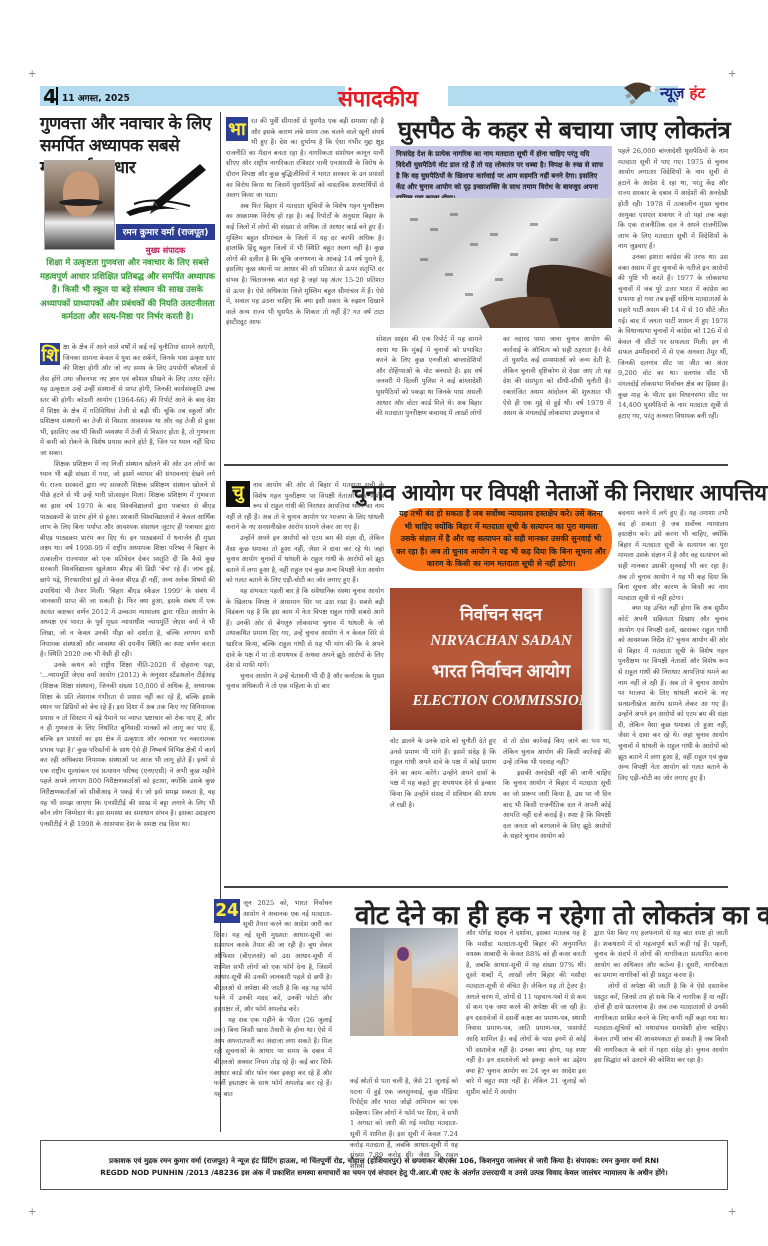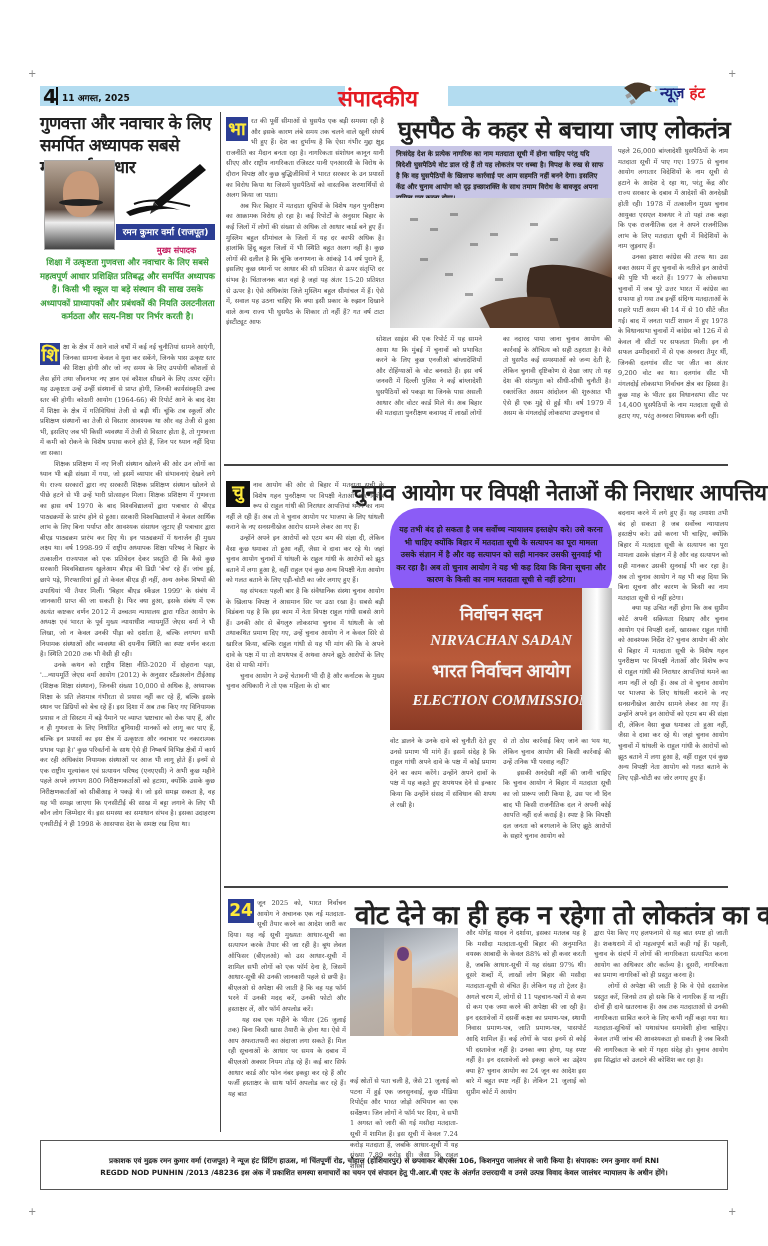--- a/index.html
+++ b/index.html
@@ -17,30 +17,30 @@
   .logo-text .hunt { color: #e31b23; }
   .col-left { position: absolute; left: 40px; top: 112px; width: 175px; }
   .vrule { position: absolute; background: #444; }
   .hrule { position: absolute; background: #444; }
   .headline-l { font: bold 17px "DejaVu Sans", sans-serif; color: #222; line-height: 22px; letter-spacing: -0.5px; }
   .photo-editor { position: absolute; left: 44px; top: 160px; width: 71px; height: 90px; background: linear-gradient(180deg,#b8a89a 0%,#8a7868 30%,#5a4a40 55%,#eee 70%,#444 100%); border: 1px solid #aaa; }
   .face { position: absolute; left: 18px; top: 10px; width: 36px; height: 46px; border-radius: 45%; background: #c89a7a; }
   .mustache { position: absolute; left: 14px; top: 38px; width: 44px; height: 7px; background: #222; border-radius: 50%; }
   .pen-art { position: absolute; left: 120px; top: 160px; width: 90px; height: 60px; }
   .name-box { position: absolute; left: 116px; top: 224px; width: 99px; height: 16px; background: #2c3e94; color: #fff; font: bold 9px "DejaVu Sans", sans-serif; text-align: center; line-height: 16px; }
-  .role { position: absolute; left: 127px; top: 244px; width: 99px; text-align: center; font: bold 8px "DejaVu Sans", sans-serif; color: #c2185b; }
+  .role { position: absolute; left: 116px; top: 244px; width: 99px; text-align: center; font: bold 8px "DejaVu Sans", sans-serif; color: #c2185b; }
   .intro-green { position: absolute; left: 40px; top: 256px; width: 175px; font: bold 8.4px "DejaVu Sans", sans-serif; color: #3a9d3a; text-align: center; line-height: 13.5px; }
   .body-text { font-size: 6.6px; line-height: 10.6px; text-align: justify; color: #444; }
   .dropcap { float: left; font: bold 18px "DejaVu Sans", sans-serif; width: 20px; height: 22px; line-height: 22px; text-align: center; margin: 1px 3px 0 0; }
   .dc-blue { background: #2c3e94; color: #ffeb3b; border: 1px solid #2c3e94; }
   .dc-black { background: #111; color: #ffeb3b; }
   .indent { text-indent: 14px; }
   .headline { font: bold 22px "DejaVu Sans", sans-serif; color: #222; letter-spacing: -0.5px; white-space: nowrap; }
   .pullquote { background: #c8c6e6; color: #222; font: bold 6.8px "DejaVu Sans", sans-serif; line-height: 11px; padding: 3px 6px; }
-  .pullquote2 { background: #8b5cf6; color: #222; font: bold 7.8px "DejaVu Sans", sans-serif; line-height: 12.6px; padding: 16px 6px; text-align: center; border-radius: 29px; }
+  .pullquote2 { background: #f97316; color: #222; font: bold 7.8px "DejaVu Sans", sans-serif; line-height: 12.6px; padding: 0 6px; text-align: center; border-radius: 29px; }
   .img-ballot { background: linear-gradient(135deg,#e8e8e8 0%,#cfcfcf 30%,#f0f0f0 50%,#bdbdbd 70%,#6b4a35 85%,#3d2a1f 100%); position: relative; overflow: hidden; }
   .img-ec { background: linear-gradient(180deg,#a5492f 0%,#b95a3a 50%,#8a3a25 100%); position: relative; overflow: hidden; }
   .ec-line { position: absolute; left: 0; width: 100%; text-align: center; color: #f5f5f5; font-family: Liberation Serif, serif; font-weight: bold; }
   .img-vote { background: linear-gradient(160deg,#8a9099 0%,#cfd3d8 40%,#e9c9a8 60%,#d8b090 100%); position: relative; overflow: hidden; }
   .footer { position: absolute; left: 40px; top: 1140px; width: 688px; height: 50px; border: 1px solid #555; font: bold 7.2px "DejaVu Sans", sans-serif; color: #222; text-align: center; line-height: 12px; padding: 14px 8px; }
   .p { position: absolute; }
 </style>
 </head>
 <body>
 
@@ -166,21 +166,21 @@
 </div>
 <div class="p body-text" style="left:618px;top:508px;width:110px;">
   <span>बदनाम करने में लगे हुए हैं। यह तमाशा तभी बंद हो सकता है जब सर्वोच्च न्यायालय हस्तक्षेप करे। उसे करना भी चाहिए, क्योंकि बिहार में मतदाता सूची के सत्यापन का पूरा मामला उसके संज्ञान में है और वह सत्यापन को सही मानकर उसकी सुनवाई भी कर रहा है। अब तो चुनाव आयोग ने यह भी कह दिया कि बिना सूचना और कारण के किसी का नाम मतदाता सूची से नहीं हटेगा।</span>
   <p class="indent">क्या यह उचित नहीं होगा कि अब सुप्रीम कोर्ट अपनी सक्रियता दिखाए और चुनाव आयोग एवं विपक्षी दलों, खासकर राहुल गांधी को आवश्यक निर्देश दे? चुनाव आयोग की ओर से बिहार में मतदाता सूची के विशेष गहन पुनरीक्षण पर विपक्षी नेताओं और विशेष रूप से राहुल गांधी की निराधार आपत्तियां थमने का नाम नहीं ले रही हैं। अब तो वे चुनाव आयोग पर भाजपा के लिए धांधली कराने के नए सनसनीखेज आरोप सामने लेकर आ गए हैं। उन्होंने अपने इन आरोपों को एटम बम की संज्ञा दी, लेकिन वैसा कुछ धमाका तो हुआ नहीं, जैसा वे दावा कर रहे थे। जहां चुनाव आयोग चुनावों में धांधली के राहुल गांधी के आरोपों को झूठ बताने में लगा हुआ है, वहीं राहुल एवं कुछ अन्य विपक्षी नेता आयोग को गलत बताने के लिए एड़ी-चोटी का जोर लगाए हुए हैं।</p>
 </div>
 
 <div class="hrule" style="left:224px;top:886px;width:504px;height:2px;"></div>
 
 <div class="p headline" style="left:355px;top:896px;font-size:26px;">वोट देने का ही हक न रहेगा तो लोकतंत्र का क्या होगा?</div>
 
-<div class="p body-text" style="left:228px;top:898px;width:118px;">
+<div class="p body-text" style="left:214px;top:898px;width:118px;">
   <span class="dropcap dc-black" style="background:#2c3e94;color:#ffeb3b;width:26px;height:24px;font-size:17px;">24</span>
   <span>जून 2025 को, भारत निर्वाचन आयोग ने अचानक एक नई मतदाता-सूची तैयार करने का आदेश जारी कर दिया। यह नई सूची मुख्यतः आधार-सूची का सत्यापन करके तैयार की जा रही है। बूथ लेवल ऑफिसर (बीएलओ) को उस आधार-सूची में शामिल सभी लोगों को एक फॉर्म देना है, जिसमें आधार-सूची की उनकी जानकारी पहले से छपी है। बीएलओ से अपेक्षा की जाती है कि वह यह फॉर्म भरने में उनकी मदद करें, उनकी फोटो और हस्ताक्षर लें, और फॉर्म अपलोड करें।</span>
   <p class="indent">यह सब एक महीने के भीतर (26 जुलाई तक) बिना किसी खास तैयारी के होना था। ऐसे में आप अफरातफरी का अंदाजा लगा सकते हैं। मिल रही सूचनाओं के आधार पर समय के दबाव में बीएलओ अक्सर नियम तोड़ रहे हैं। कई बार सिर्फ आधार कार्ड और फोन नंबर इकट्ठा कर रहे हैं और फर्जी हस्ताक्षर के साथ फॉर्म अपलोड कर रहे हैं। यह बात</p>
 </div>
 
 <div class="p img-vote" style="left:350px;top:928px;width:108px;height:108px;">
   <svg width="108" height="108" viewBox="0 0 108 108">
     <rect x="0" y="0" width="34" height="108" fill="#9aa0a8" opacity="0.6"></rect>
     <rect x="44" y="18" width="18" height="90" rx="9" fill="#e0b08a"></rect>
     <ellipse cx="53" cy="26" rx="6" ry="7" fill="#6a3d7a"></ellipse>

